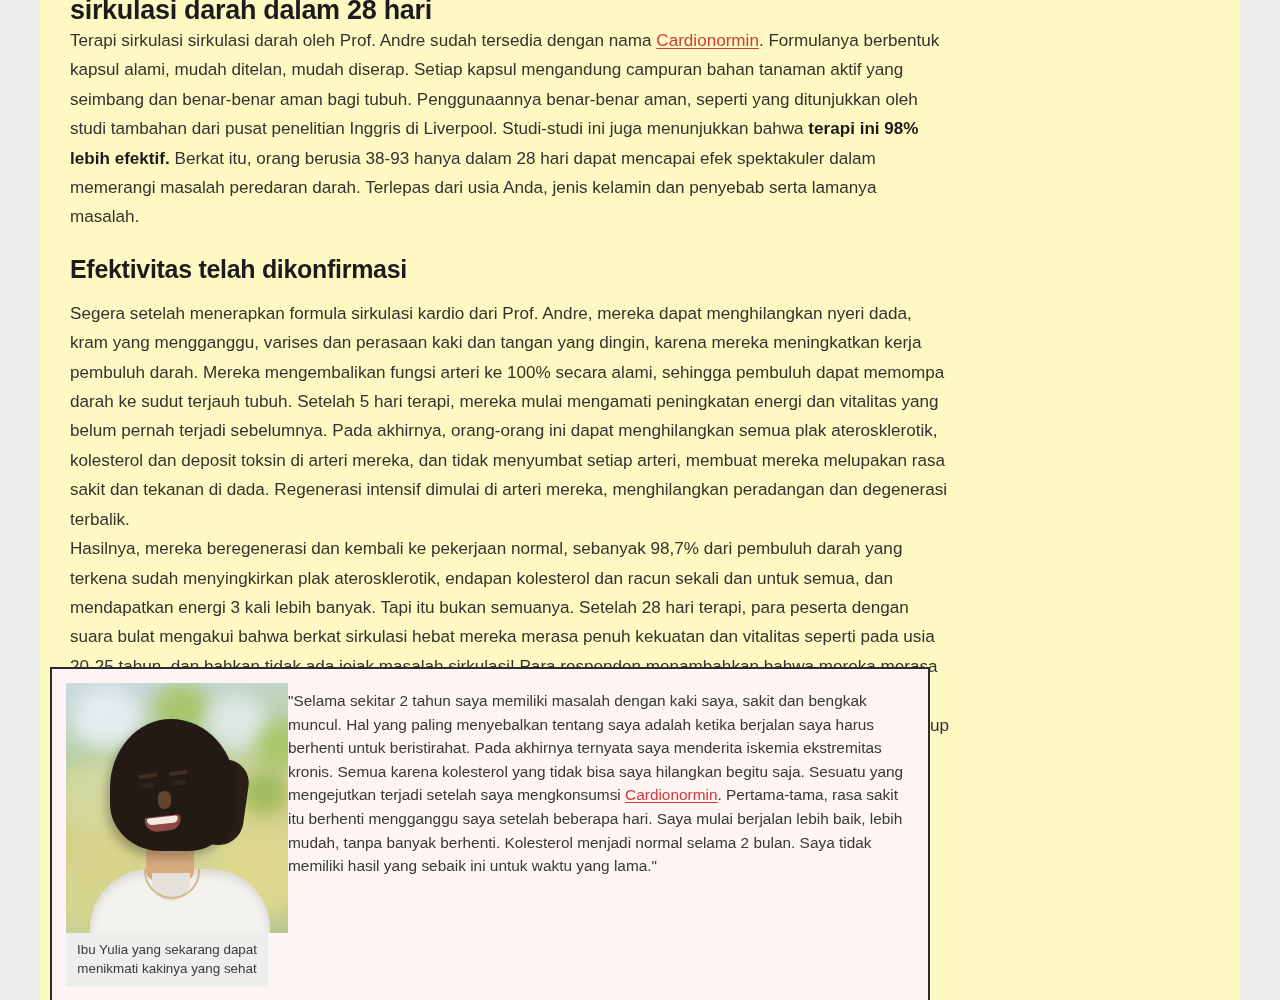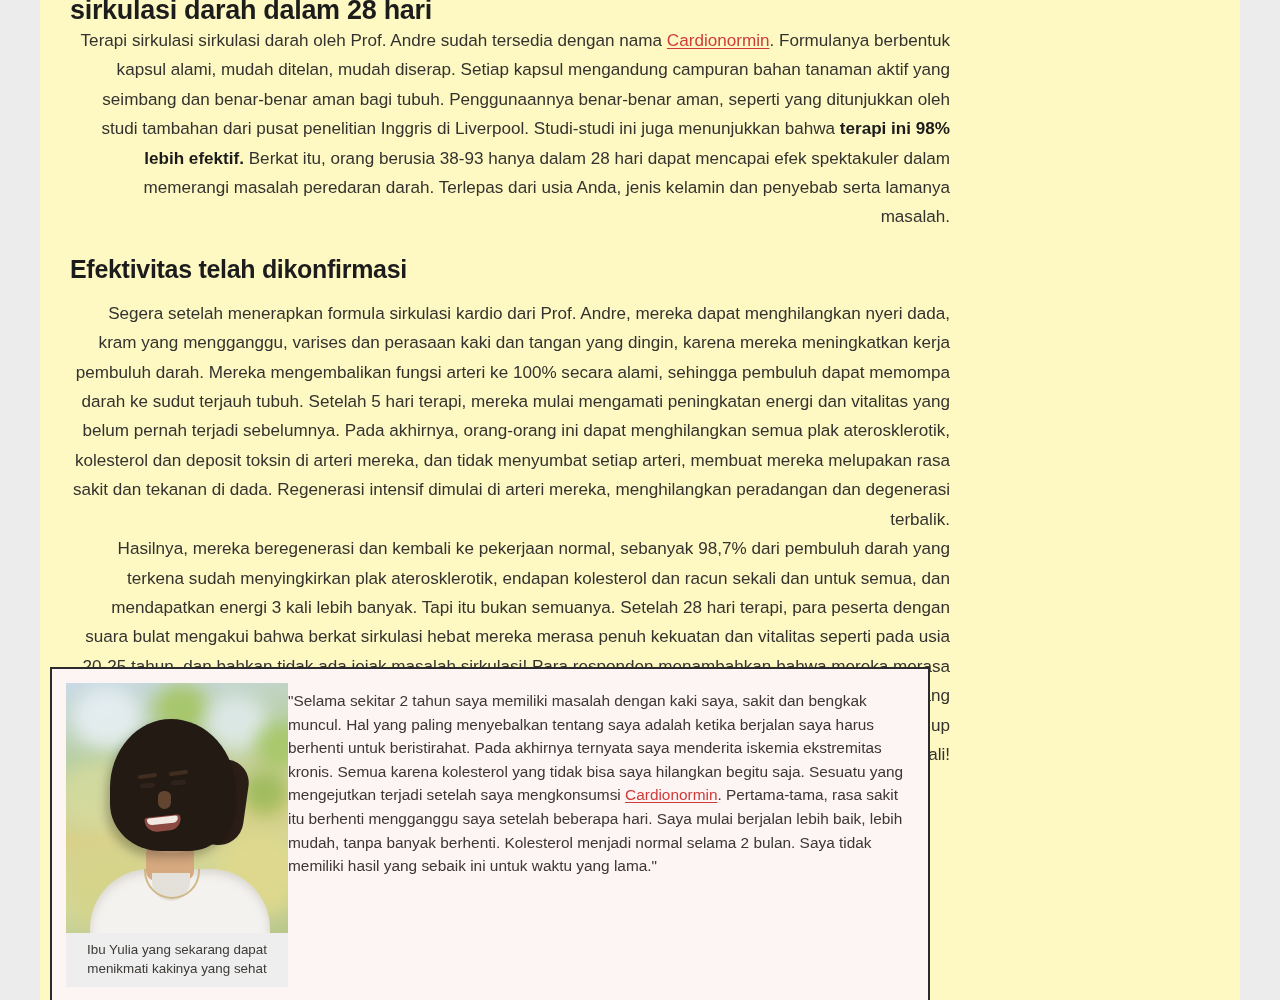--- a/index.html
+++ b/index.html
@@ -58,21 +58,21 @@
     margin-top: 22px;
     margin-bottom: 15px;
   }
 
   p.body-text {
     font-family: "Liberation Sans", sans-serif;
     font-size: 17.1px;
     line-height: 29.4px;
     color: #34322f;
     margin: 0;
-    text-align: right;
+    text-align: left;
   }
 
   .p-gap-1 { margin-top: 22px; }
   .p-gap-2 { margin-top: 30px; }
   .p-gap-3 { margin-top: 29px; }
 
   a.product-link {
     color: #cf3b3b;
     text-decoration: underline;
     text-underline-offset: 2px;
@@ -240,21 +240,21 @@
     top: 186px;
     width: 56px;
     height: 30px;
     border: 2px solid #cbb07a;
     border-top: none;
     border-radius: 0 0 30px 30px;
     opacity: .85;
   }
 
   .portrait-caption {
-    width: 222px;
+    width: 202px;
     background: #eeeeee;
     color: #3d3a36;
     font-family: "Liberation Sans", sans-serif;
     font-size: 13.4px;
     line-height: 19px;
     text-align: center;
     padding: 7px 6px 9px 6px;
   }
 
   .testimonial-quote {

